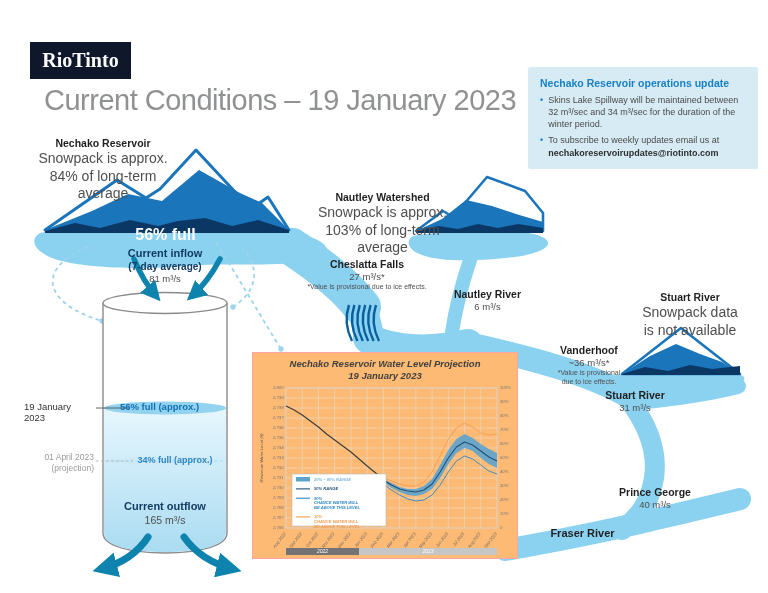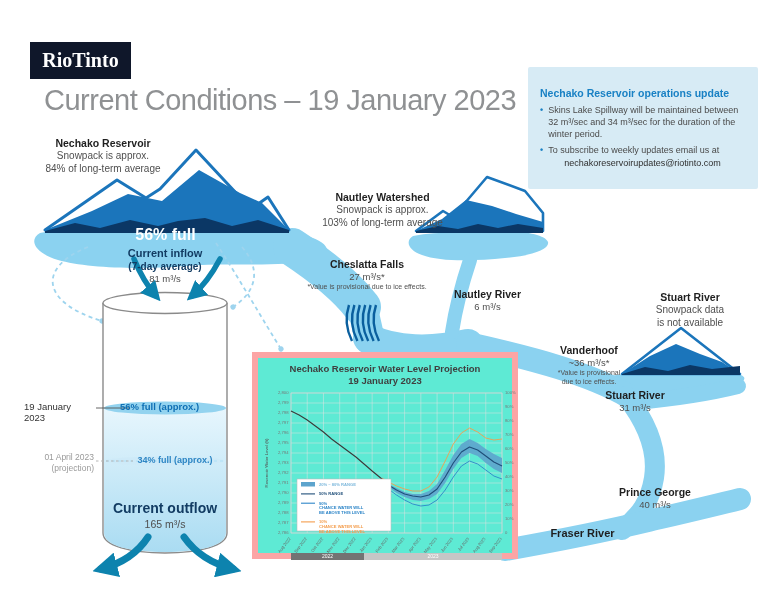--- a/index.html
+++ b/index.html
@@ -4,34 +4,34 @@
 <style>
   html,body{margin:0;padding:0;background:#fff;}
   #canvas{position:relative;width:768px;height:593px;background:#fff;overflow:hidden;
           font-family:"Liberation Sans",sans-serif;}
   .abs{position:absolute;}
   .ctr{text-align:center;}
   #logo{left:30px;top:42px;width:101px;height:37px;background:#0f172a;color:#fff;
         display:flex;align-items:center;justify-content:center;
         font-family:"Liberation Serif",serif;font-weight:bold;font-size:20px;}
   #main-title{left:44px;top:84px;font-size:29px;color:#8f9193;letter-spacing:-0.5px;}
-  #ops-box{left:528px;top:67px;width:230px;padding:20px 12px;box-sizing:border-box;
+  #ops-box{left:528px;top:67px;width:230px;padding:10px 12px;box-sizing:border-box;
            background:#d7ebf5;border-radius:2px;}
   #ops-box .ops-title{color:#1981c4;font-weight:bold;font-size:10.5px;margin-bottom:5px;}
   .bullet-row{display:flex;font-size:9px;color:#4a4a4a;line-height:1.35;margin-bottom:4px;}
   .bullet-dot{color:#1981c4;margin-right:5px;font-weight:bold;}
-  .ops-email{font-weight:normal;color:#2f2f2f;margin-left:16px;}
+  .ops-email{font-weight:bold;color:#2f2f2f;}
   .mt-name{font-size:10.5px;font-weight:bold;color:#1f1f1f;line-height:1.25;}
-  .mt-sub{font-size:10px;color:#4f4f4f;line-height:1.25;}
+  .mt-sub{font-size:14px;color:#4f4f4f;line-height:1.25;}
   .val{font-size:9.5px;color:#4f4f4f;line-height:1.3;}
   .note{font-size:7px;color:#4f4f4f;line-height:1.25;}
   #percent-full{left:103px;top:226px;width:125px;font-size:16px;font-weight:bold;color:#fff;}
   .navy{color:#123c63;}
-  #chart-panel{left:252px;top:352px;width:266px;height:207px;background:#5eead4;
-               border:6px solid #fca5a5;box-sizing:border-box;}
+  #chart-panel{left:252px;top:352px;width:266px;height:207px;background:#fdba74;
+               border:1px solid #fca5a5;box-sizing:border-box;font-style:italic;}
   .chart-title{font-size:9.5px;font-weight:bold;color:#3f3f3f;text-align:center;line-height:1.25;margin-top:5px;}
   #nechako-labels{left:33px;top:137px;width:140px;}
   #inflow-block{left:95px;top:247px;width:140px;}
   #nautley-ws-labels{left:310px;top:191px;width:145px;}
   #cheslatta-block{left:292px;top:258px;width:150px;}
   #nautley-river-block{left:440px;top:288px;width:95px;}
   #stuart-mtn-labels{left:640px;top:291px;width:100px;}
   #vanderhoof-block{left:533px;top:344px;width:112px;}
   #stuart-river-block{left:585px;top:389px;width:100px;}
   #prince-george-block{left:605px;top:486px;width:100px;}
@@ -168,21 +168,21 @@
   </div>
 
   <div id="date-now" class="abs">19 January 2023</div>
   <div id="level-now" class="abs ctr">56% full (approx.)</div>
   <div id="date-proj" class="abs">
     <div>01 April 2023</div>
     <div>(projection)</div>
   </div>
   <div id="level-proj" class="abs ctr">34% full (approx.)</div>
   <div id="outflow-block" class="abs ctr">
-    <div class="mt-name navy" style="font-size:14px;">Current outflow</div>
+    <div class="mt-name navy" style="font-size:11px;">Current outflow</div>
     <div class="val" style="font-size:10.5px;">165 m³/s</div>
   </div>
 
   <div id="nautley-ws-labels" class="abs ctr">
     <div class="mt-name">Nautley Watershed</div>
     <div class="mt-sub">Snowpack is approx.</div>
     <div class="mt-sub">103% of long-term average</div>
   </div>
 
   <div id="cheslatta-block" class="abs ctr">

